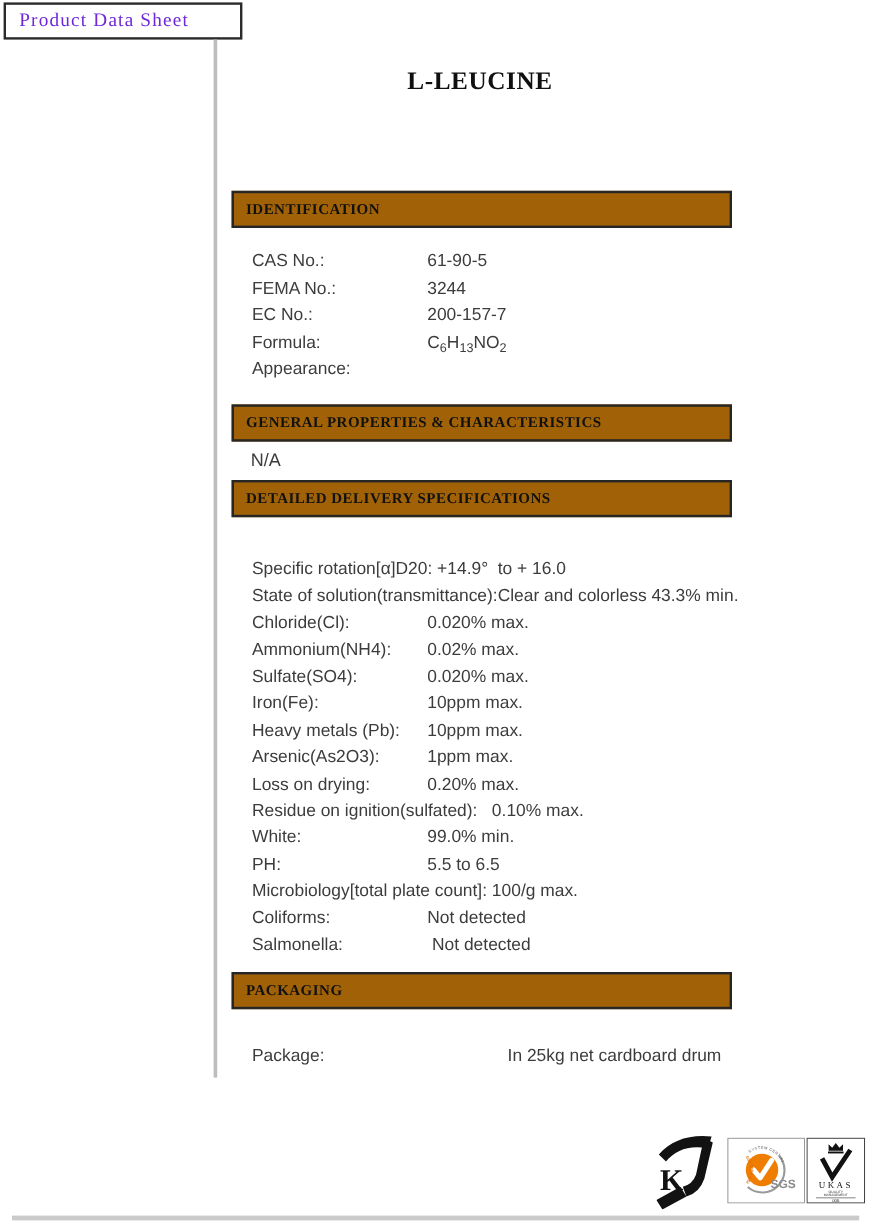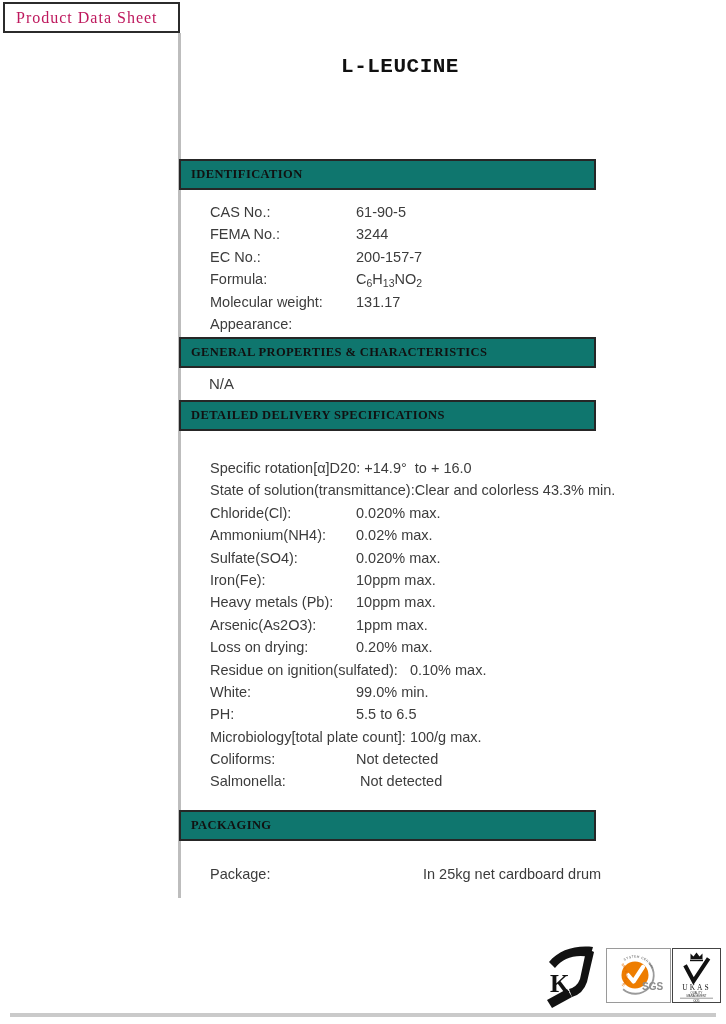--- a/index.html
+++ b/index.html
@@ -1,45 +1,45 @@
 <!DOCTYPE html>
 <html><head>
 <meta charset="utf-8">
 <style>
   html,body{margin:0;padding:0;}
   body{
     width:726px;height:1024px;position:relative;background:#ffffff;
     font-family:"Liberation Sans",sans-serif;color:#3c3c3c;overflow:hidden;
   }
   .pds-box{
-    position:absolute;left:3px;top:2px;width:177px;height:31px;box-sizing:border-box;
+    position:absolute;left:3px;top:2px;width:199px;height:31px;box-sizing:border-box;
     border:2px solid #2b2b2b;background:#fff;
-    font-family:"Liberation Serif",serif;font-size:16px;letter-spacing:1px;color:#be185d;
+    font-family:"Liberation Serif",serif;font-size:16px;letter-spacing:1px;color:#6d28d9;
     display:flex;align-items:center;padding-left:11px;
   }
   .vline{position:absolute;left:178px;top:33px;width:3px;height:865px;background:#bdbdbd;}
   .title{
     position:absolute;left:180px;top:55px;width:440px;margin:0;text-align:center;
-    font-family:Liberation Mono, monospace;font-weight:bold;font-size:21px;color:#101010;letter-spacing:.5px;
+    font-family:Liberation Serif, serif;font-weight:bold;font-size:21px;color:#101010;letter-spacing:.5px;
   }
   .sec-head{
-    position:absolute;left:179px;width:417px;height:31px;box-sizing:border-box;
-    border:2px solid #262626;background:#0f766e;
+    position:absolute;left:193px;width:417px;height:31px;box-sizing:border-box;
+    border:2px solid #262626;background:#a16207;
     font-family:"Liberation Serif",serif;font-weight:bold;font-size:12.5px;letter-spacing:.4px;color:#111;
     display:flex;align-items:center;padding-left:10px;
   }
   #h-ident{top:159px;}
   #h-general{top:337px;}
   #h-detailed{top:400px;}
   #h-pack{top:810px;text-align:right;}
   .rows{position:absolute;left:210px;width:420px;}
   #ident-rows{top:204px;}
   #spec-rows{top:460px;}
   #pack-rows{top:866px;}
-  .row{display:flex;height:22.4px;align-items:flex-start;font-size:14.5px;color:#3c3c3c;}
+  .row{display:flex;height:22.4px;align-items:flex-end;font-size:14.5px;color:#3c3c3c;}
   .lbl{flex:none;min-width:146px;white-space:pre;}
   #pack-rows .lbl{min-width:213px;}
   .val,.rowtext{white-space:pre;}
   sub{font-size:10.5px;line-height:0;vertical-align:-3px;}
   .na{position:absolute;left:209px;top:375px;font-size:15px;color:#3c3c3c;}
   .logo{position:absolute;}
   #kosher-logo{left:547px;top:942px;}
   #sgs-logo{left:606px;top:948px;}
   #ukas-logo{left:672px;top:948px;}
   .bottom-rule{position:absolute;left:10px;top:1013px;width:706px;height:4px;background:#cacaca;}
@@ -63,24 +63,20 @@
       <span class="lbl">FEMA No.:</span>
       <span class="val">3244</span>
     </div>
     <div class="row">
       <span class="lbl">EC No.:</span>
       <span class="val">200-157-7</span>
     </div>
     <div class="row">
       <span class="lbl">Formula:</span>
       <span class="val">C<sub>6</sub>H<sub>13</sub>NO<sub>2</sub></span>
-    </div>
-    <div class="row">
-      <span class="lbl">Molecular weight:</span>
-      <span class="val">131.17</span>
     </div>
     <div class="row">
       <span class="lbl">Appearance:</span>
     </div>
   </div>
 
 <div class="sec-head" id="h-general">GENERAL PROPERTIES &amp; CHARACTERISTICS</div>
 <div class="na">N/A</div>
 
 <div class="sec-head" id="h-detailed">DETAILED DELIVERY SPECIFICATIONS</div>

